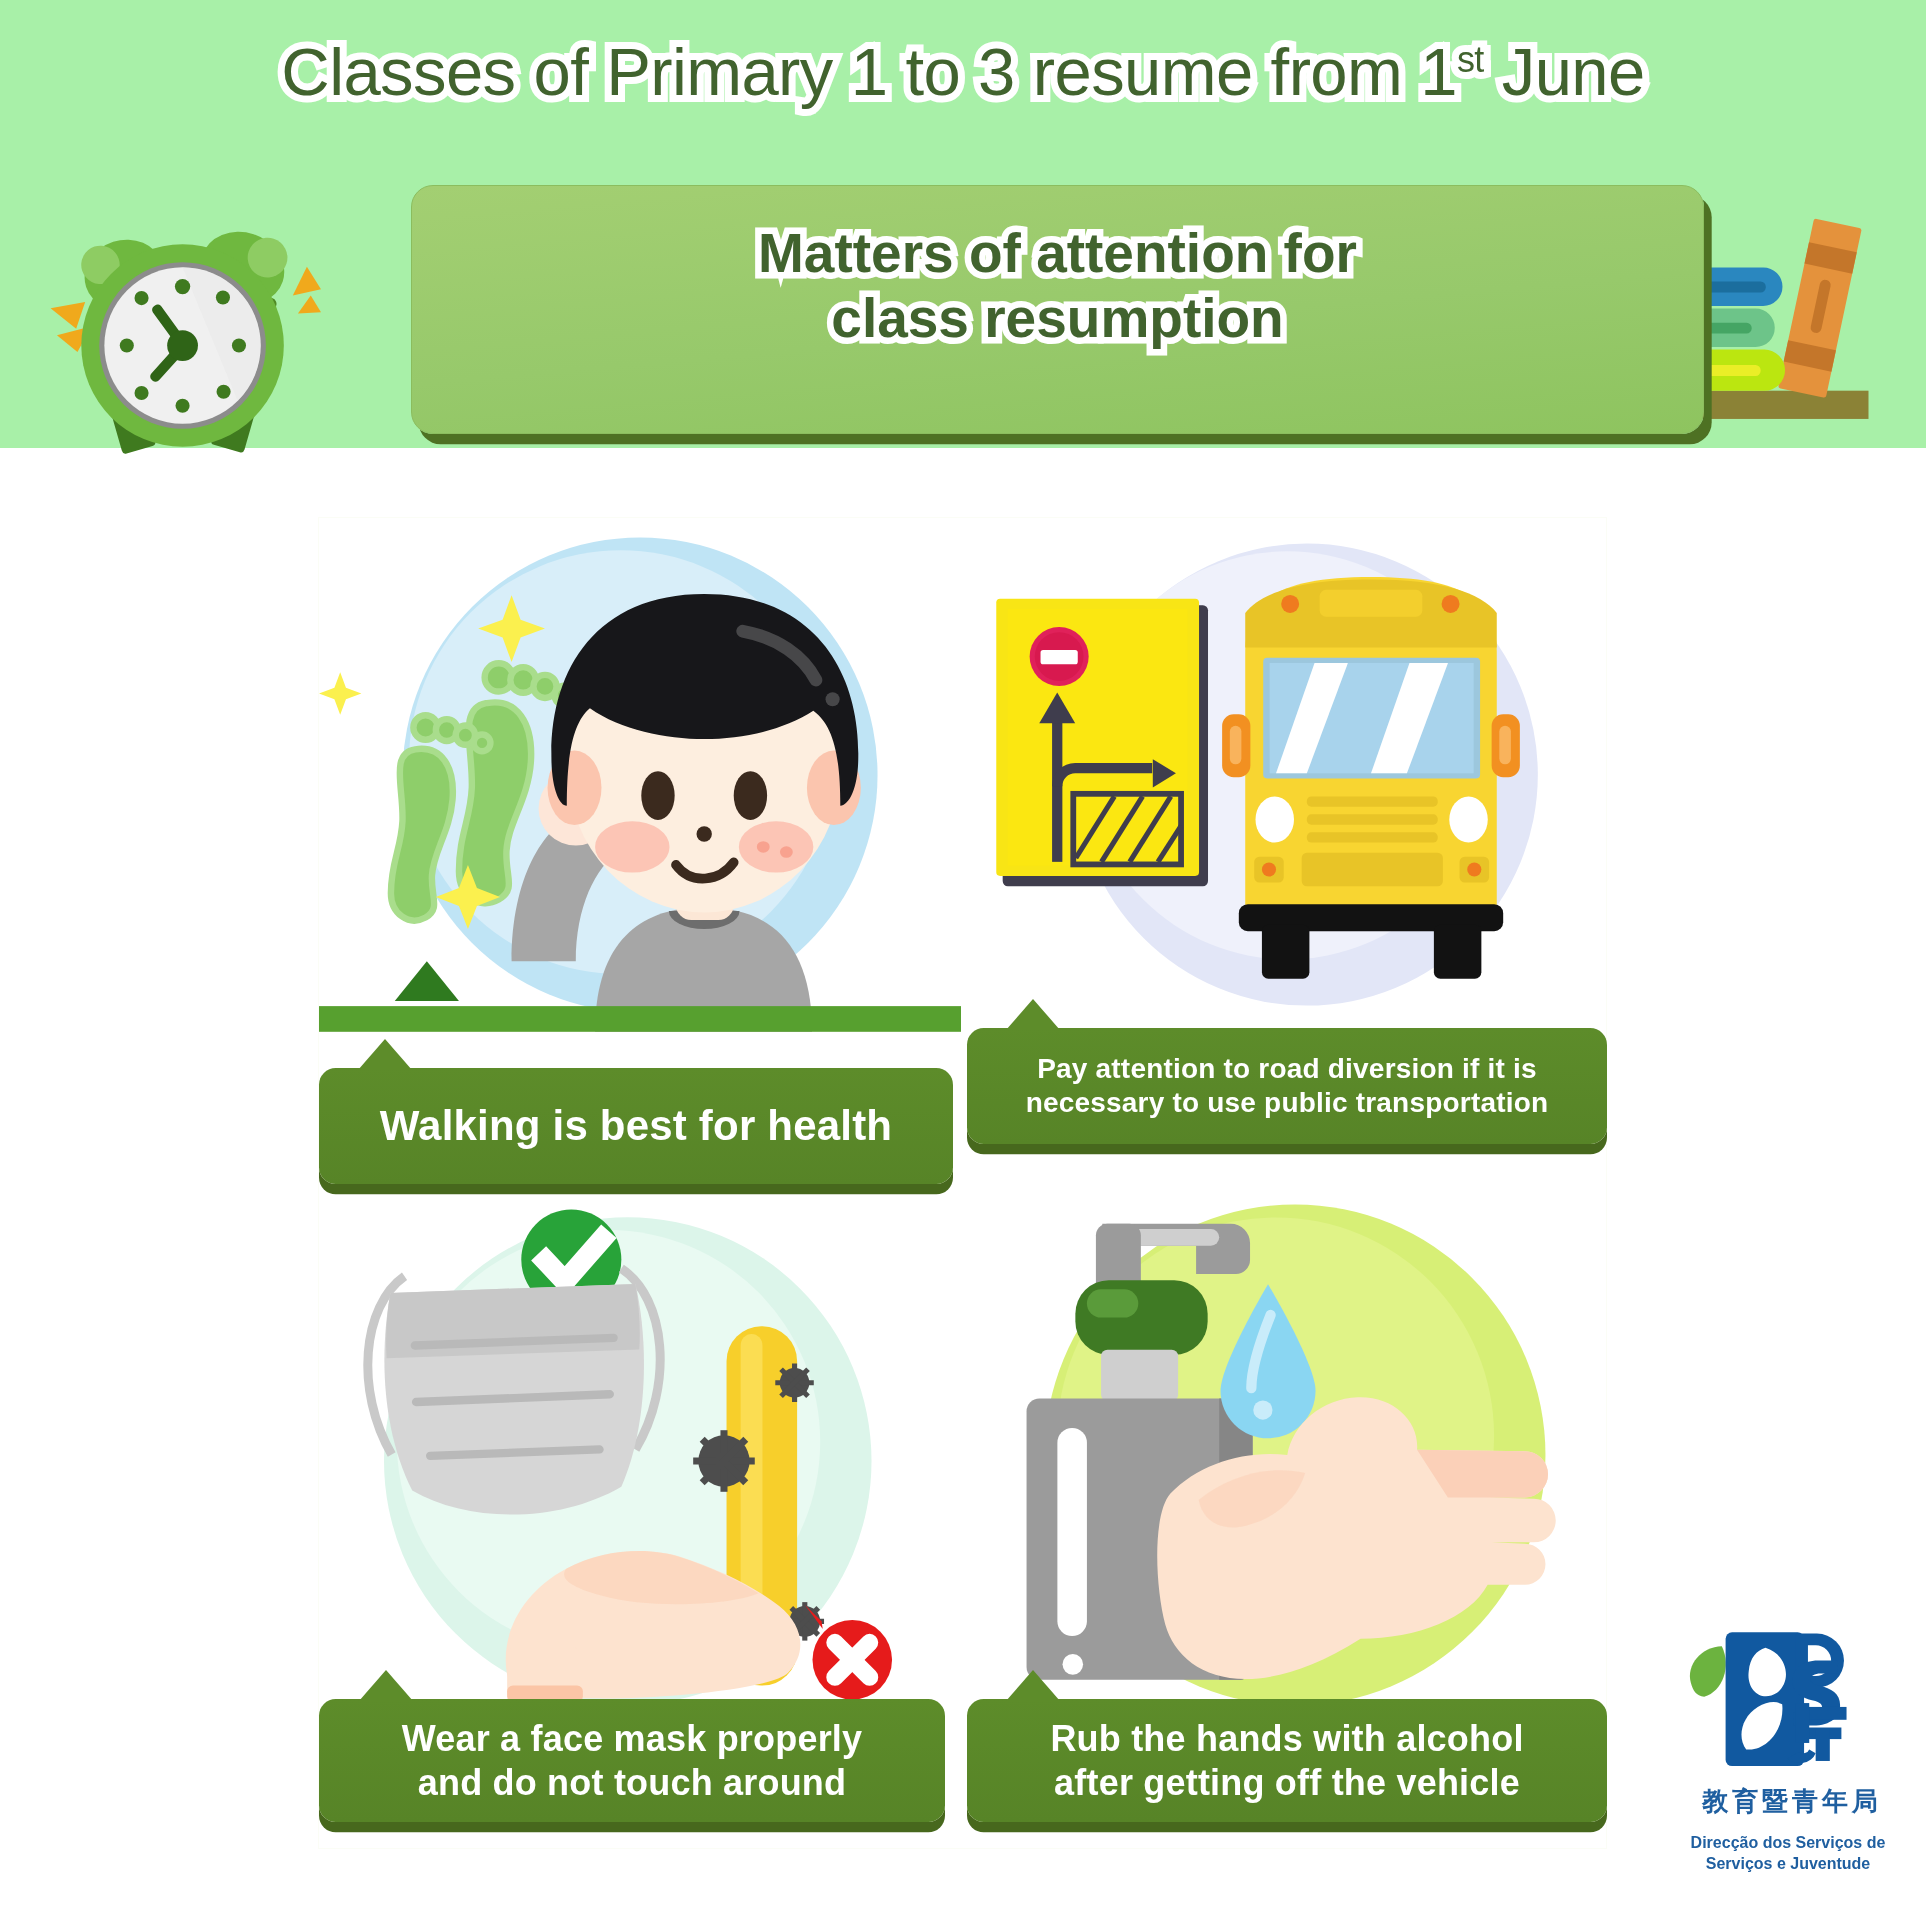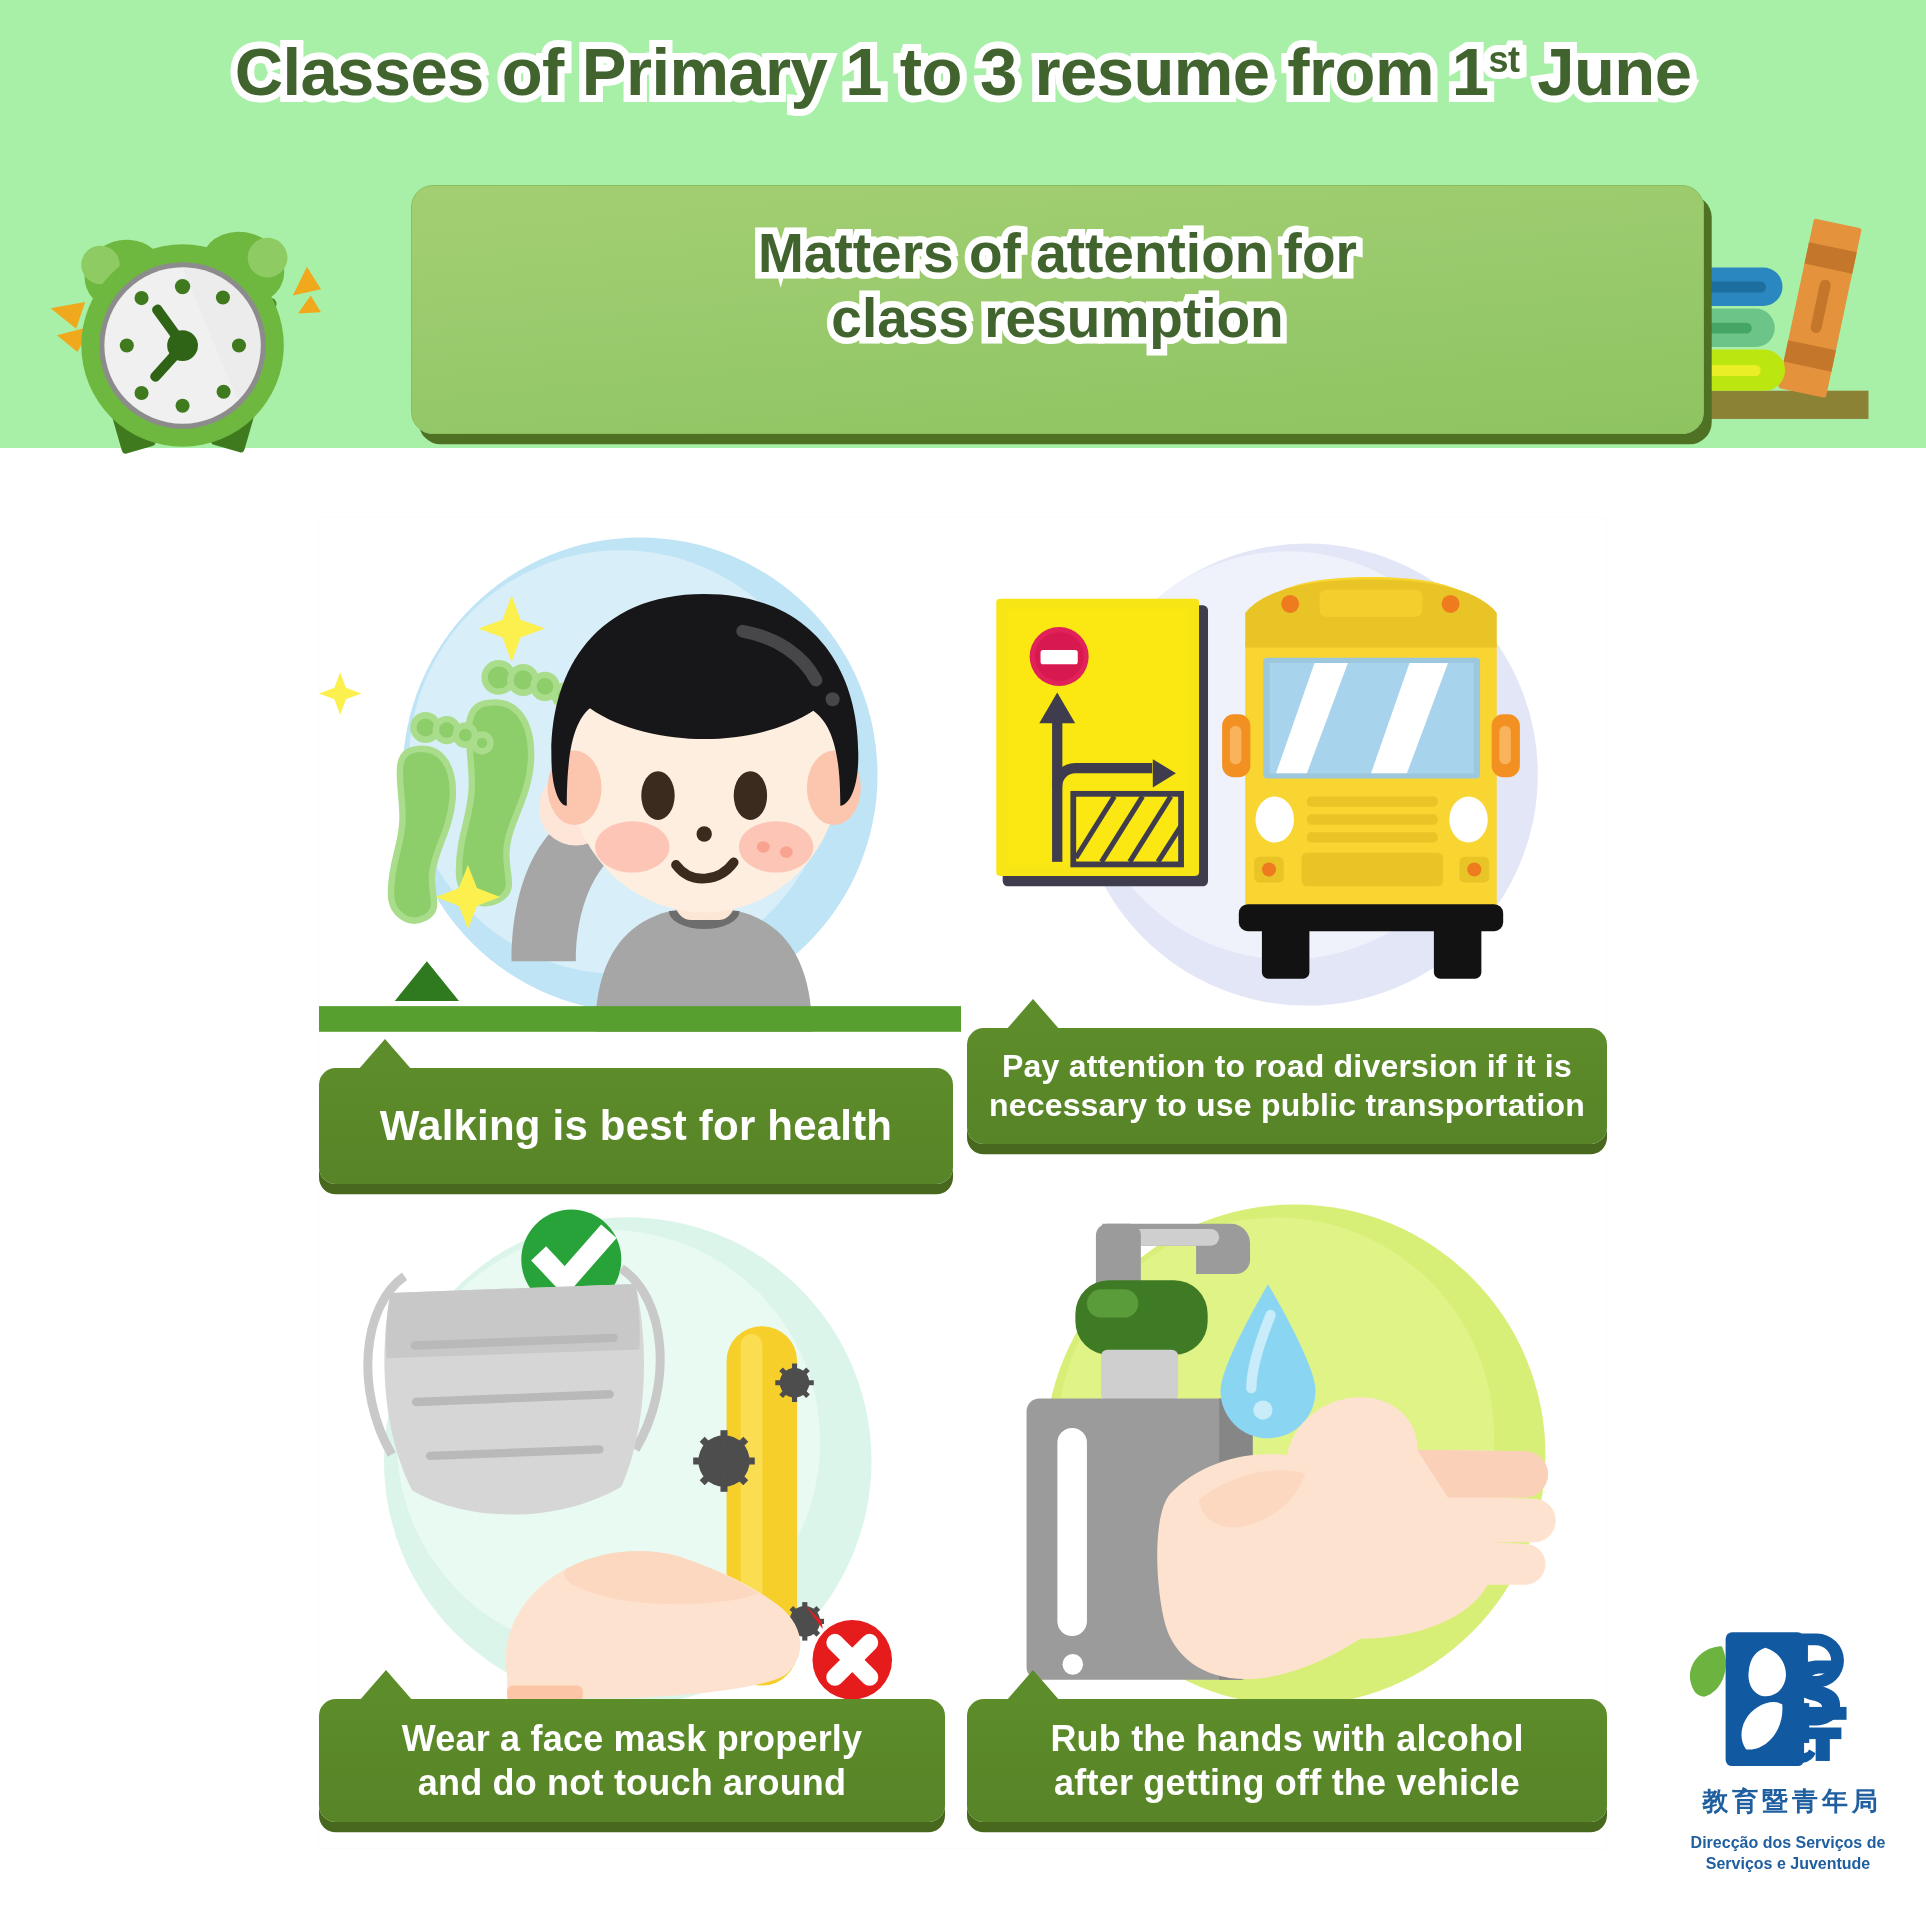--- a/index.html
+++ b/index.html
@@ -11,21 +11,21 @@
     position:relative;
   }
   
   .header-band{
     position:absolute;left:0;top:0;width:1926px;height:448px;
     background:#a8f0a8;
   }
   .page-title{
     position:absolute;left:0;top:33px;width:1926px;
     text-align:center;
-    font-size:67px;font-weight:bold;
+    font-size:67px;font-weight:normal;
     color:#41632e;
     letter-spacing:-0.6px;
     -webkit-text-stroke:14px #ffffff;
     paint-order:stroke fill;
     white-space:nowrap;
   }
   .page-title sup{font-size:36px;vertical-align:super;line-height:0;}
 
   .subtitle-box{
     position:absolute;left:411px;top:185px;width:1293px;height:249px;
@@ -315,21 +315,21 @@
           <circle cx="761" cy="518" r="11" fill="#ef7b1f"></circle>
 
           <rect x="394" y="572" width="412" height="42" rx="14" fill="#121212"></rect>
           <rect x="430" y="604" width="74" height="84" rx="10" fill="#121212"></rect>
           <rect x="698" y="604" width="74" height="84" rx="10" fill="#121212"></rect>
         </g>
       </svg>
     </div>
     <div class="banner" style="left:0px;top:510px;width:640px;height:116px;">
       <div class="banner-tail" style="left:39px;"></div>
-      <div class="banner-text" style="font-size:32px;">
+      <div class="banner-text" style="font-size:28px;">
         <div>Pay attention to road diversion if it is</div>
         <div>necessary to use public transportation</div>
       </div>
     </div>
   </div>
 
   <div class="panel" style="left:648px;top:674px;width:641px;height:655px;">
     <div class="panel-art" style="left:39px;top:6.4px;">
       <svg width="578" height="514" viewBox="0 0 900 800">
 

